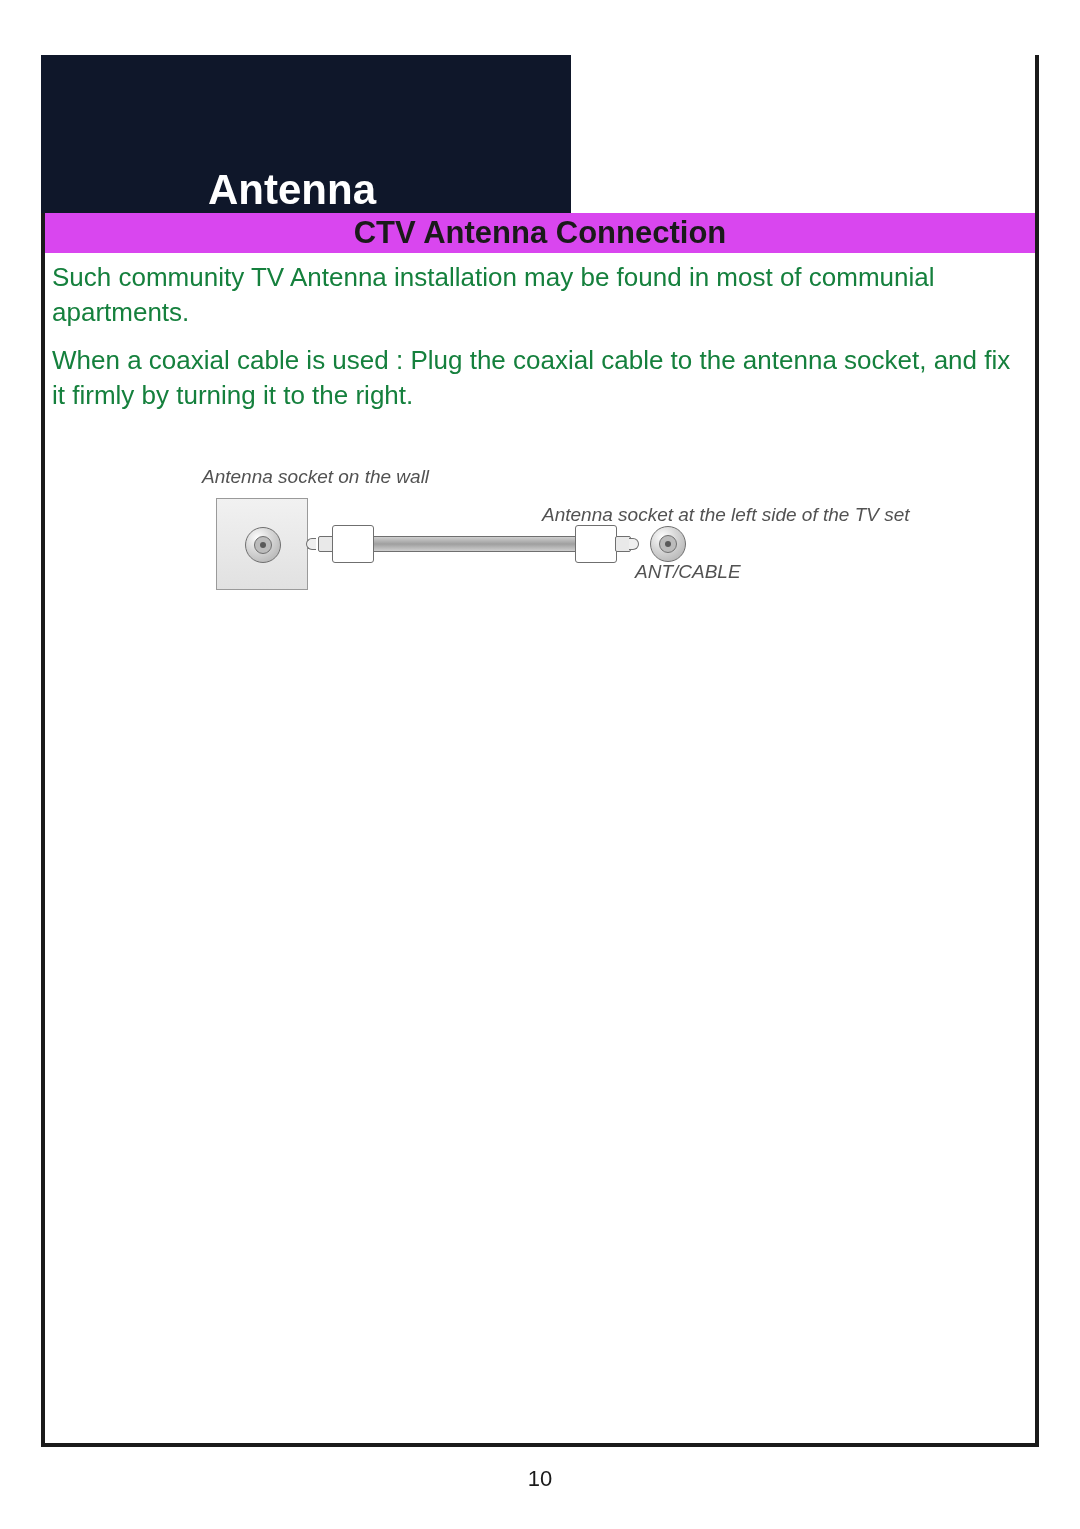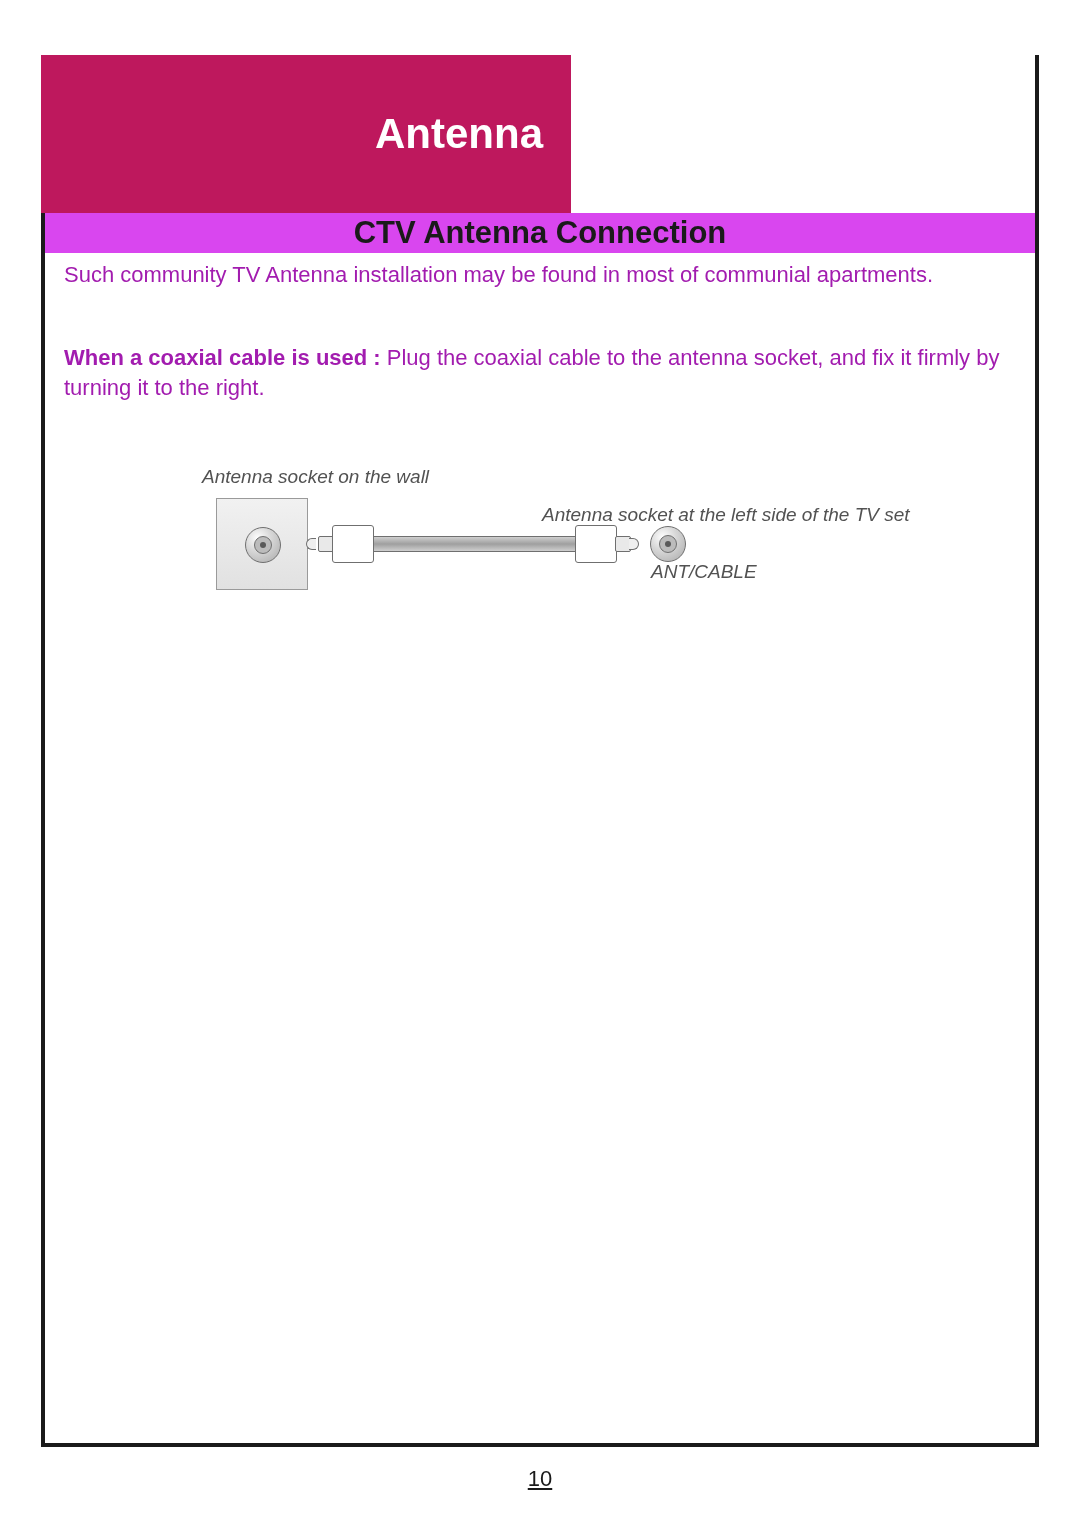--- a/index.html
+++ b/index.html
@@ -19,23 +19,23 @@
     border: 4px solid #1a1a1a;
     border-top: none;
     background: #fff;
   }
   .title-bar {
     position: absolute;
     left: 41px;
     top: 55px;
     width: 530px;
     height: 158px;
-    background: #be185d;
+    background: #0f172a;
     display: flex;
-    flex-direction: column;
+    flex-direction: row;
     align-items: flex-end;
     justify-content: center;
     padding-right: 28px;
   }
   .title-bar span {
     color: #fff;
     font-size: 42px;
     font-weight: 700;
     line-height: 1.1;
     text-align: right;
@@ -51,46 +51,46 @@
     align-items: center;
     justify-content: center;
   }
   .subtitle-bar span {
     color: #1a1a1a;
     font-size: 31px;
     font-weight: 700;
   }
   .body-text {
     position: absolute;
-    left: 64px;
+    left: 52px;
     width: 960px;
-    font-size: 22px;
+    font-size: 26px;
     line-height: 1.35;
-    color: #a21caf;
+    color: #15803d;
   }
   .intro { top: 260px; }
   .coax  { top: 343px; }
-  .coax b { font-weight: 700; margin-top: 48px; }
+  .coax b { font-weight: 400; margin-top: 48px; }
   .diagram {
     position: absolute;
     left: 0;
     top: 430px;
     width: 988px;
     height: 220px;
   }
   .label {
     position: absolute;
     font-size: 19px;
     font-style: italic;
     color: #525252;
     white-space: nowrap;
   }
   .label.lw { left: 202px; top: 36px; }
   .label.tv { left: 542px; top: 50px; margin-top: 24px; }
-  .label.ac { left: 635px; top: 131px; font-size: 19px; margin-left: 16px; }
+  .label.ac { left: 635px; top: 131px; font-size: 19px; }
   
   .wall-plate {
     position: absolute;
     left: 216px; top: 68px;
     width: 92px; height: 92px;
     background: linear-gradient(180deg,#f1f1f1 0%,#e1e1e1 100%);
     border: 1px solid #9a9a9a;
   }
   .conn {
     position: absolute;
@@ -144,21 +144,20 @@
     border-top:1px solid #6f6f6f;
     border-bottom:1px solid #6f6f6f;
   }
   .pageno {
     position:absolute;
     left:0; right:0;
     top: 1466px;
     text-align:center;
     font-size:22px;
     color:#1a1a1a;
-    text-decoration:underline;
   }
 </style>
 </head>
 <body>
 
 <div class="page">
 
   <div class="frame"></div>
 
   <div class="title-bar">

